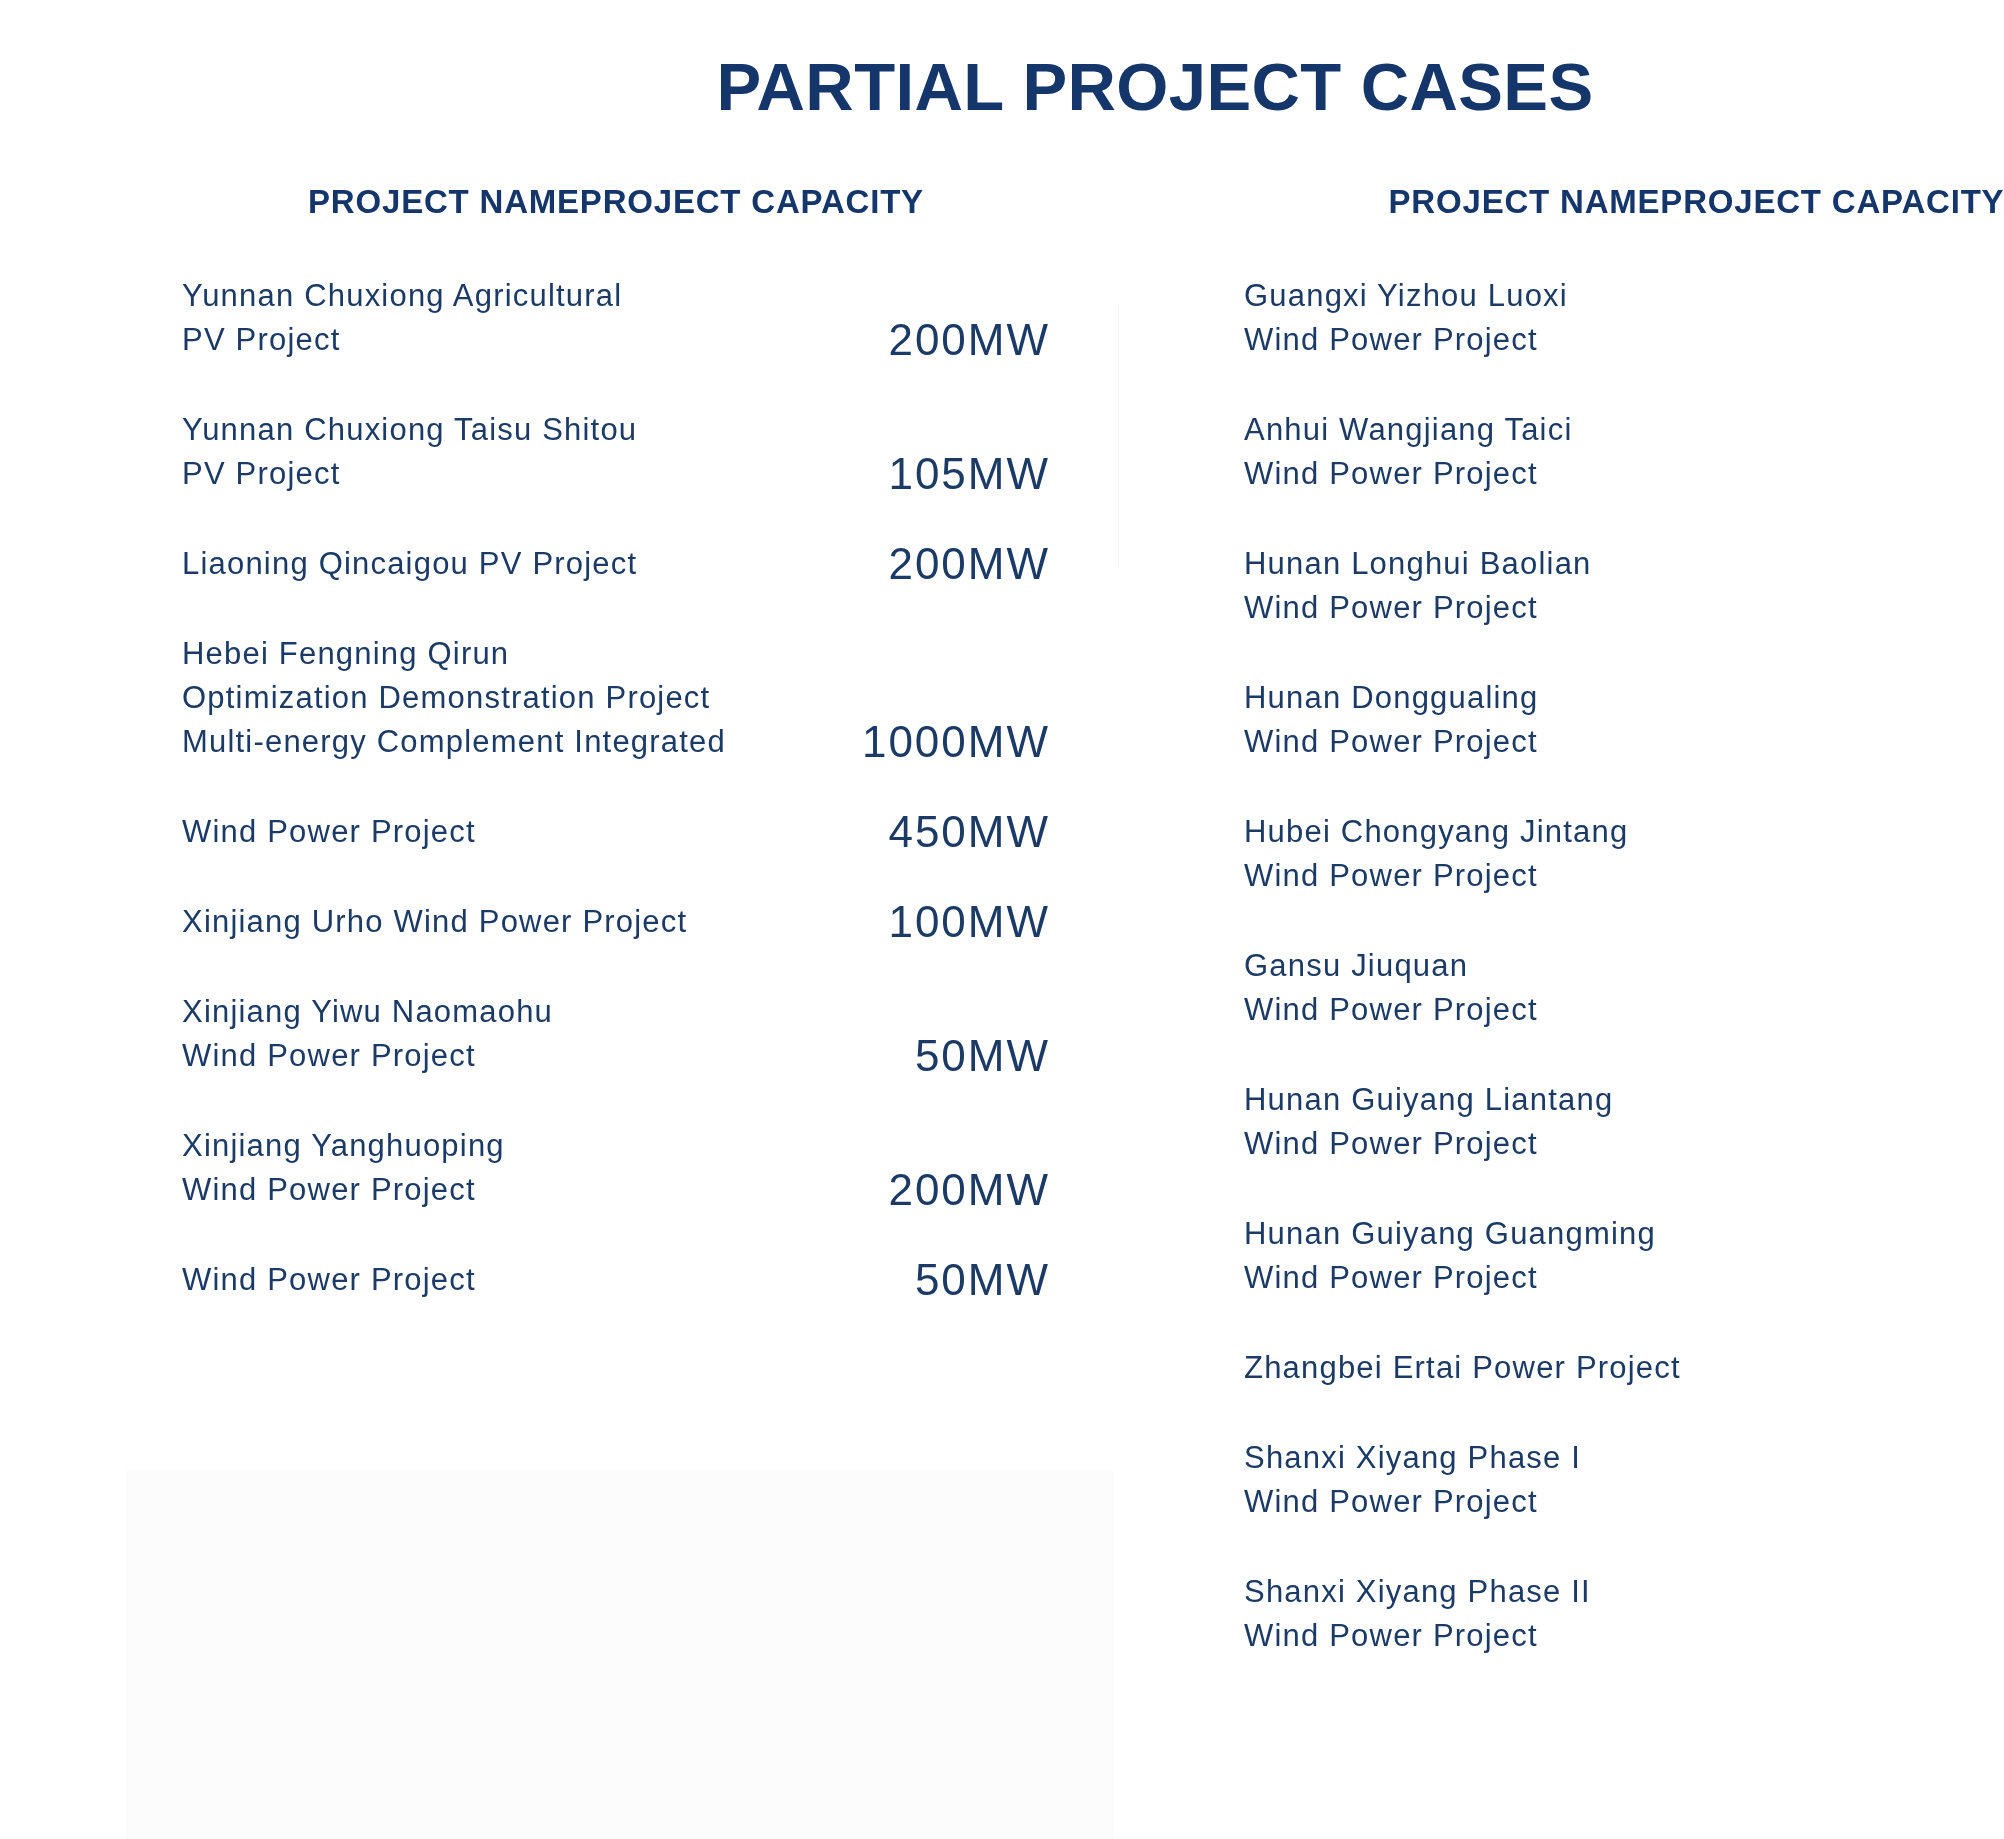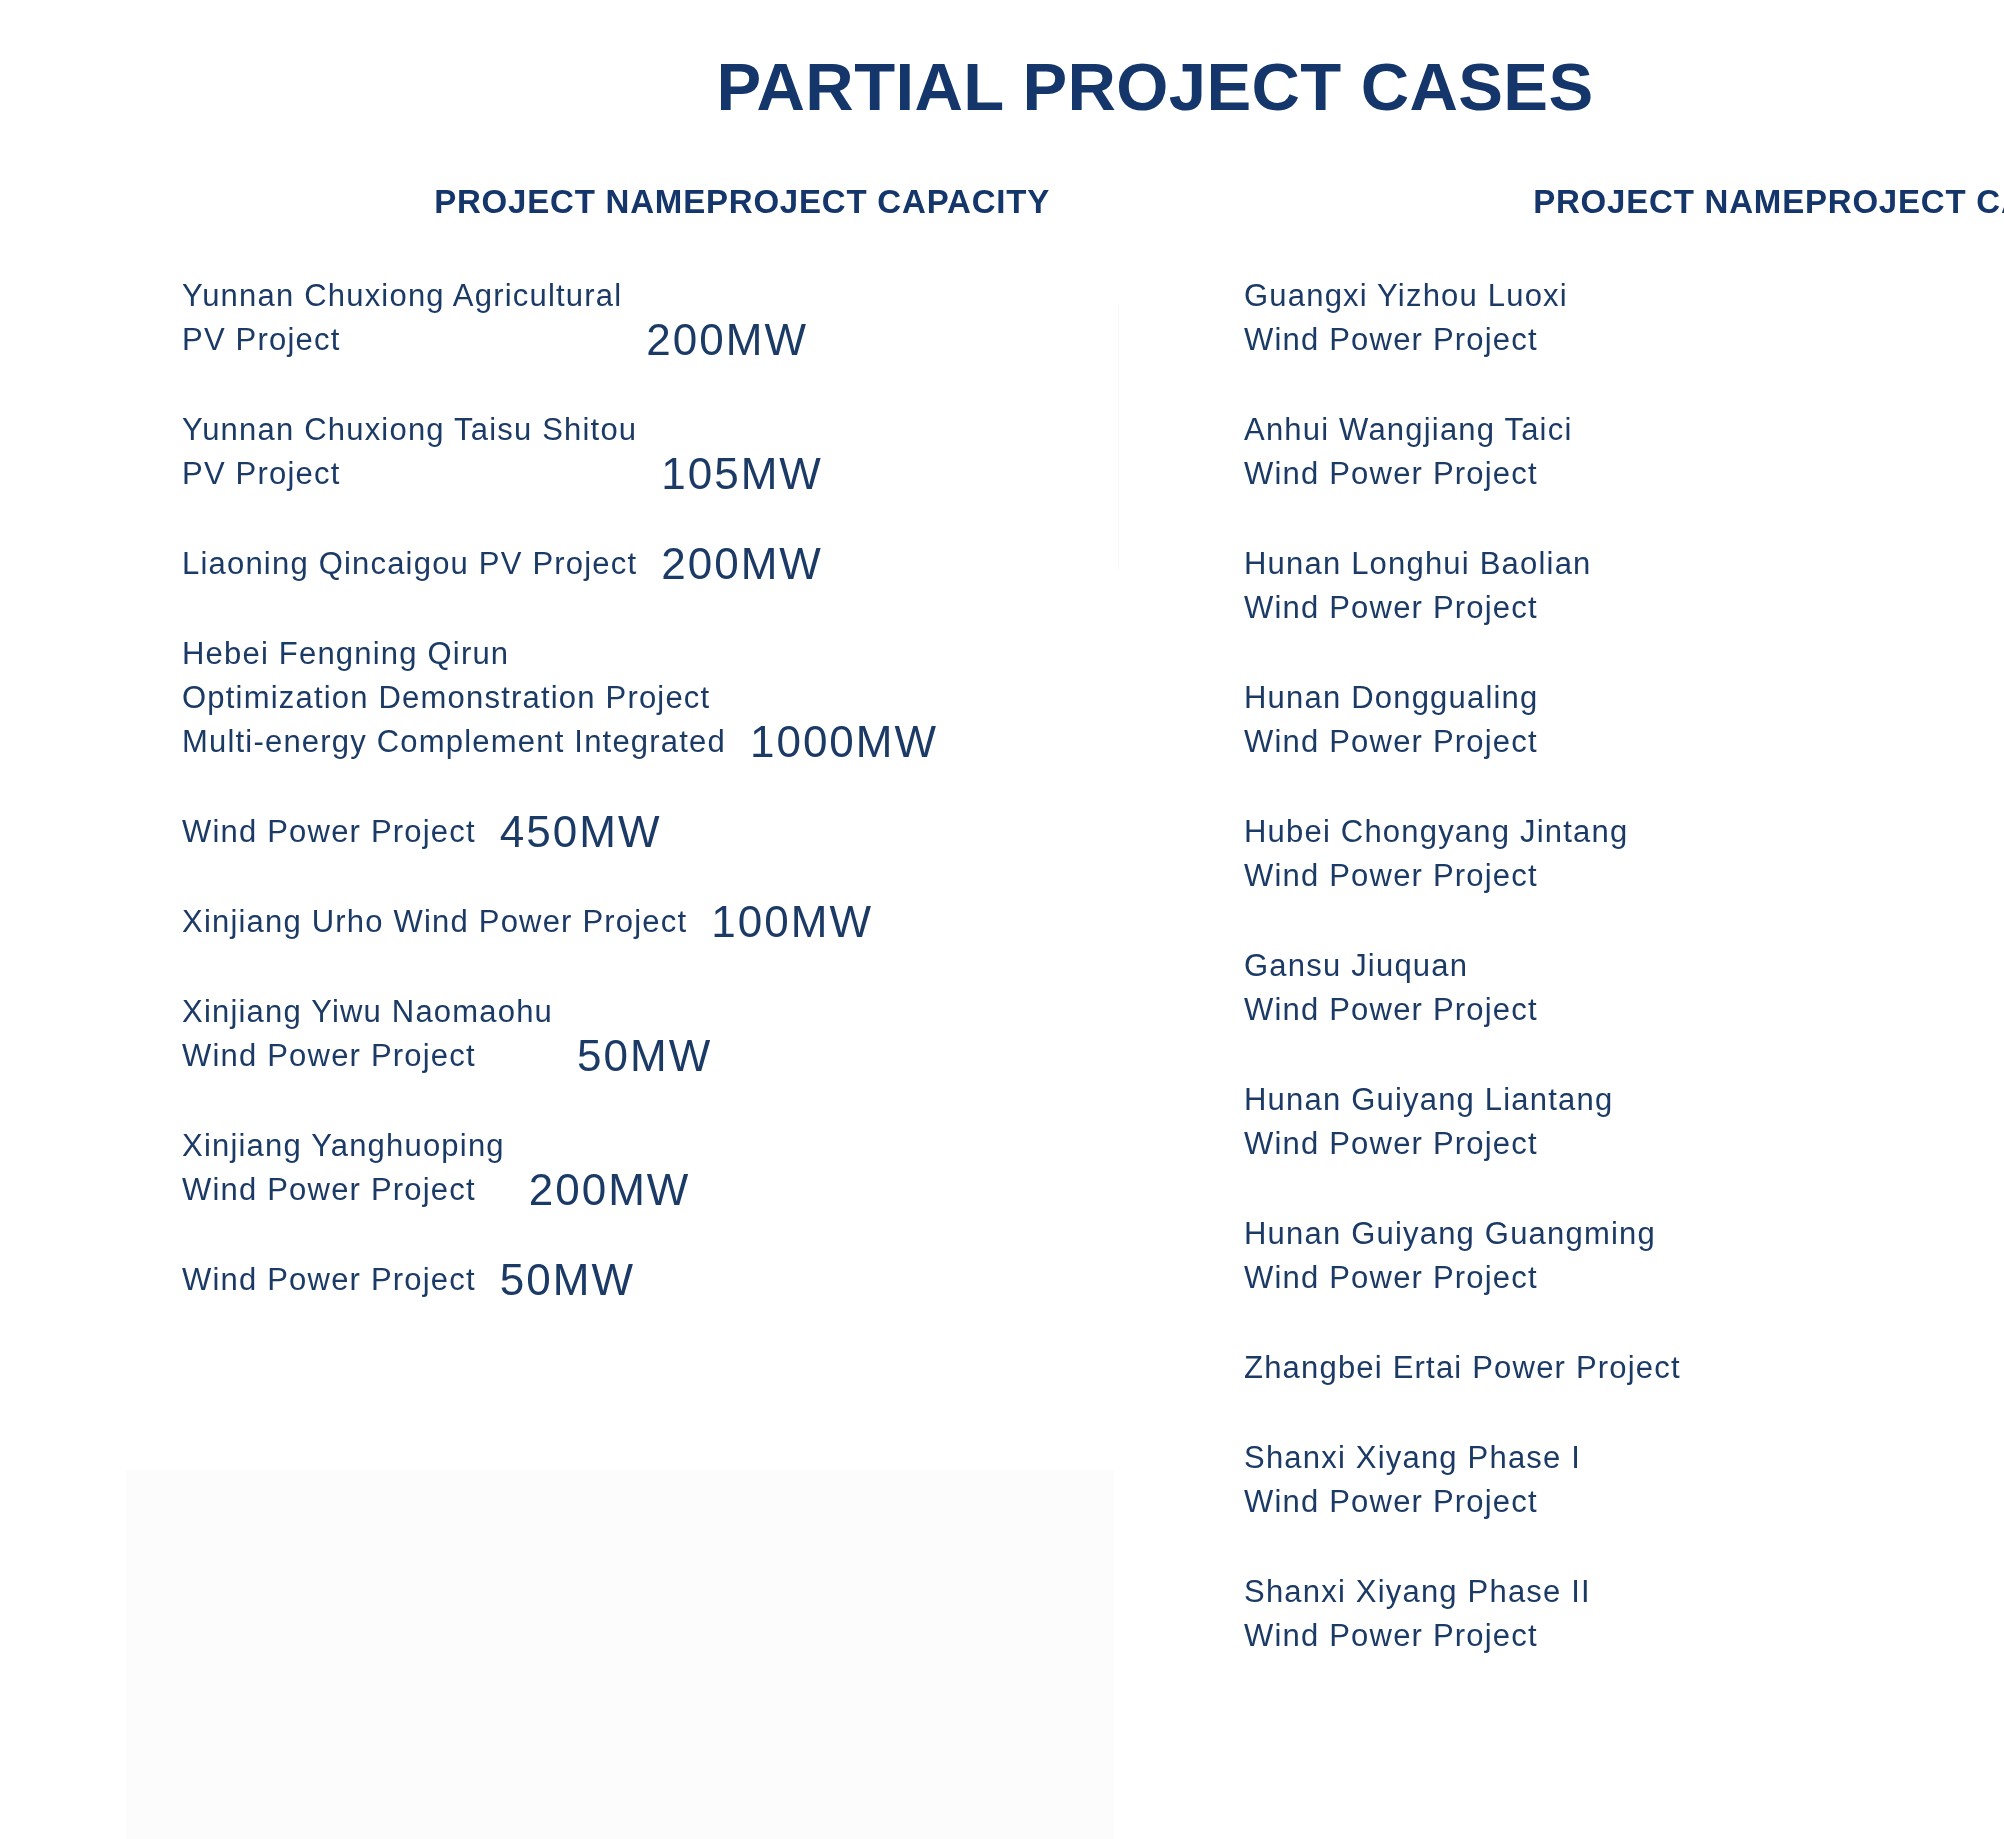--- a/index.html
+++ b/index.html
@@ -44,39 +44,39 @@
     padding-left:182px;
     padding-right:160px;
     gap:194px;
   }
   .col{display:flex;flex-direction:column;}
   .col-left{flex:0 0 868px;width:868px;}
   .col-right{flex:0 0 905px;width:905px;}
 
   .head-row{
     display:flex;
-    justify-content:flex-end;
+    justify-content:center;
     align-items:flex-end;
     font-weight:bold;
     font-size:33px;
     letter-spacing:0.8px;
     line-height:44px;
     color:var(--navy-title);
     white-space:nowrap;
   }
 
   .rows{
     display:flex;
     flex-direction:column;
     gap:46px;
     margin-top:50px;
   }
   .row{
     display:flex;
-    justify-content:flex-start;
+    justify-content:space-between;
     align-items:flex-end;
   }
   .row.v-top{align-items:flex-start;}
   .row.v-center{align-items:center;}
   .row.v-bottom{align-items:flex-end;}
 
   .pname{
     font-size:31px;
     letter-spacing:1.2px;
     line-height:44px;

